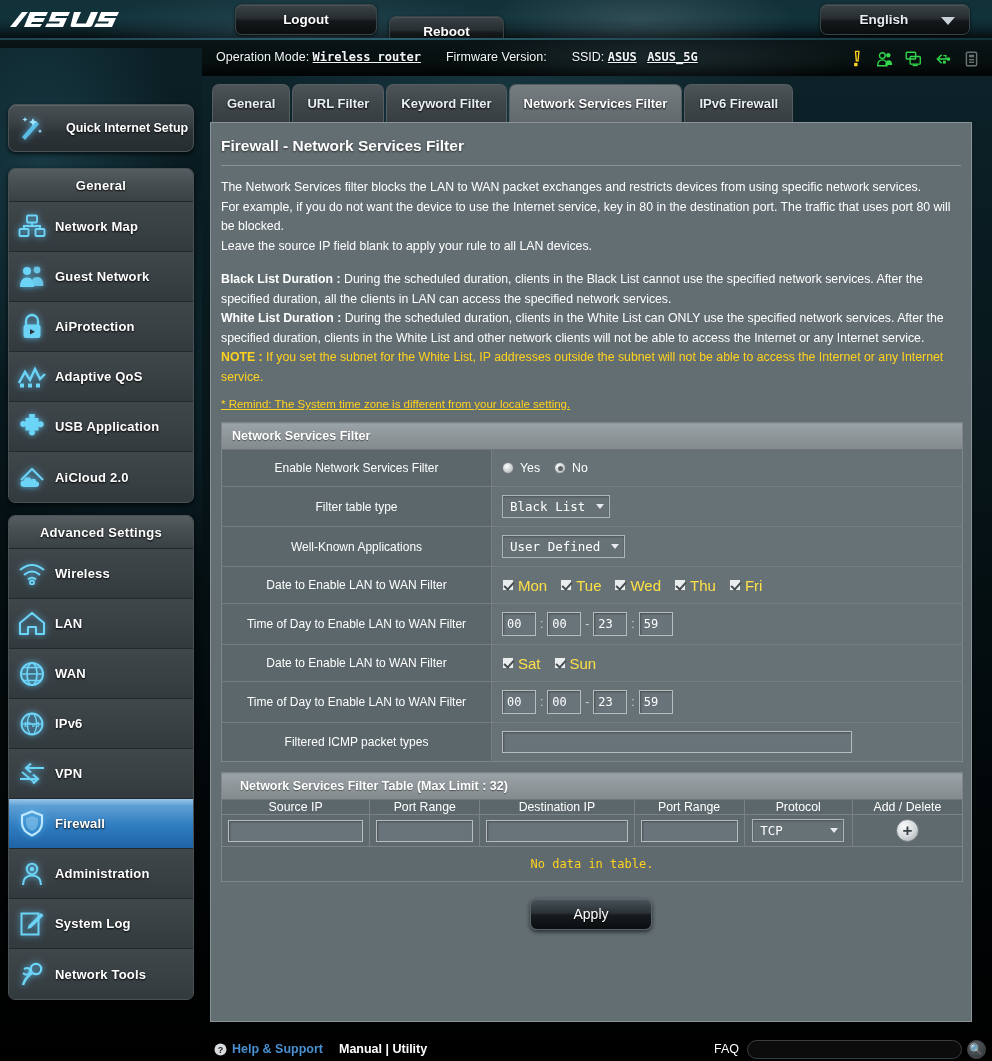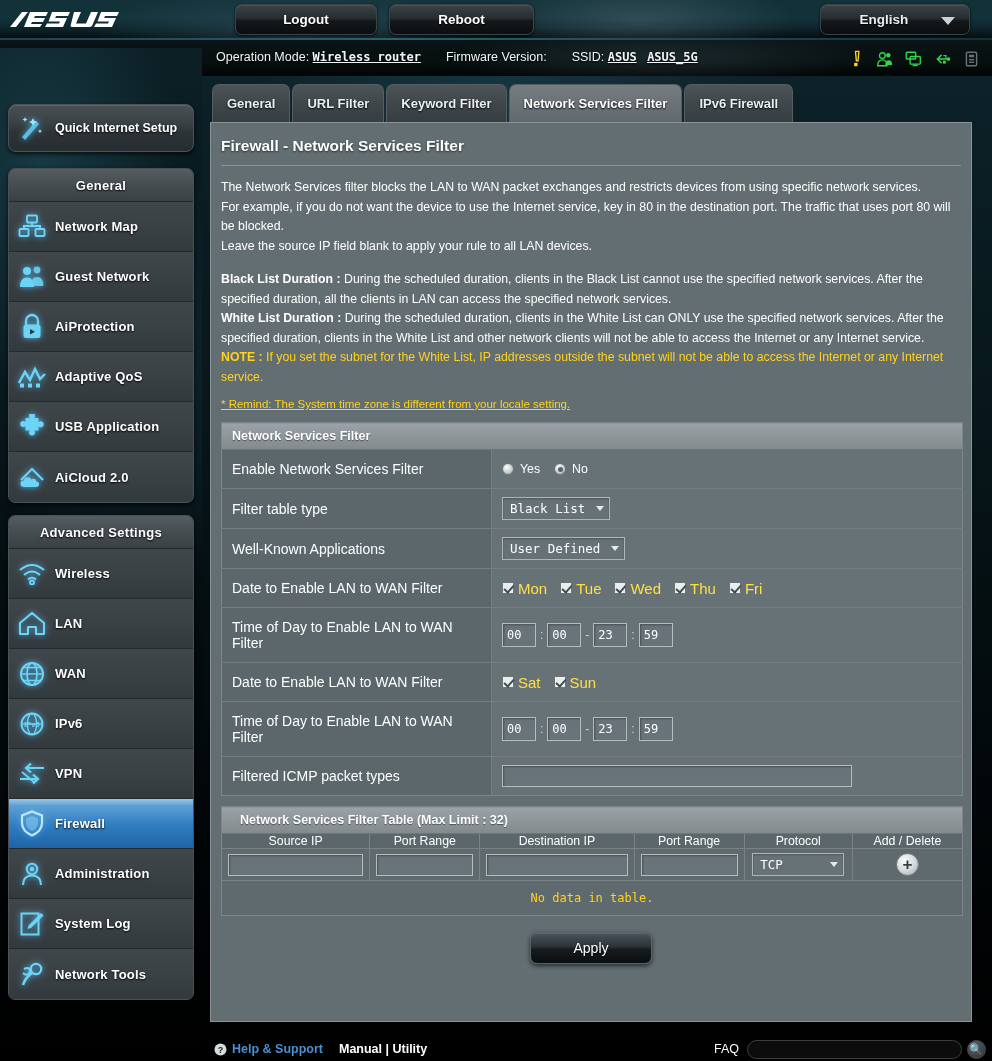--- a/index.html
+++ b/index.html
@@ -34,21 +34,21 @@
   .btn-dark{
     position:absolute; top:4px; height:31px;
     border:1px solid #3a4448; border-radius:7px;
     background:linear-gradient(180deg,#3b4347 0%,#272d31 45%,#14181a 55%,#0b0e0f 100%);
     color:#fff; font-size:13.5px; font-weight:bold;
     display:flex; align-items:center; justify-content:center;
     box-shadow:0 1px 3px rgba(0,0,0,.8), inset 0 1px 0 rgba(255,255,255,.09);
     cursor:pointer; text-shadow:0 1px 1px #000;
   }
   #logout-button{ left:235px; width:142px; }
-  #reboot-button{ left:389px; width:145px; }
+  #reboot-button{ left:389px; width:115px;margin-top:12px; }
   #language-select{
     left:820px; width:150px; top:4px; height:31px;
     justify-content:center; padding-right:22px;
   }
   #language-select .lang-label{ color:#e8edf0; }
   .caret-white{
     position:absolute; right:14px; top:12px;
     width:0;height:0;border-left:7px solid transparent;border-right:7px solid transparent;
     border-top:8px solid #c9d2d6;
   }
@@ -83,21 +83,21 @@
   }
   .qis{
     position:absolute; left:8px; top:56px; width:186px; height:48px;
     border:1px solid #4c5357; border-radius:8px;
     background:linear-gradient(180deg,#4a5155 0%,#3a4145 40%,#2d3438 60%,#262c30 100%);
     box-shadow:0 2px 4px rgba(0,0,0,.7), inset 0 1px 0 rgba(255,255,255,.10);
     display:flex; align-items:center; cursor:pointer;
   }
   .qis .qis-label{
     color:#fff; font-size:12.5px; font-weight:bold; line-height:15px;
-    margin-left:2px; text-shadow:0 1px 2px #000;
+    margin-left:13px; text-shadow:0 1px 2px #000;
   }
   .navgroup{
     position:absolute; left:8px; width:186px;
     border:1px solid #4a5155; border-radius:7px; overflow:hidden;
     background:#30373b;
     box-shadow:0 2px 5px rgba(0,0,0,.75);
   }
   #group-general{ top:120px; }
   #group-advanced{ top:467px; }
   .navheader{
@@ -174,22 +174,22 @@
     margin:12px 10px 0 10px; width:742px;
     border:1px solid #7e8689; border-collapse:collapse;
   }
   .formtable .sect td{
     background:linear-gradient(180deg,#9aa3a7 0%,#8d9599 55%,#828a8e 100%);
     color:#fff; font-size:12.5px; font-weight:bold; padding:6px 10px;
     text-shadow:0 1px 1px rgba(0,0,0,.45);
     border-bottom:1px solid #6f777a;
   }
   .formtable td.lbl{
-    width:270px; background:#5b676b; color:#fff; font-size:14px;
-    padding:11px 10px; border-right:1px solid #767e81; border-bottom:1px solid #767e81;
+    width:270px; background:#5b676b; color:#fff; font-size:12px;
+    padding:11px 10px; border-right:1px solid #767e81; border-bottom:1px solid #767e81;text-align:center;
   }
   .formtable td.val{
     background:#677276; padding:8px 10px; border-bottom:1px solid #767e81;
     color:#fff; font-size:12.3px;
   }
   .formtable tr:last-child td{ border-bottom:none; }
 
   .radio-row{ display:flex; align-items:center; gap:6px; }
   .radio{
     width:12px;height:12px;border-radius:50%;

